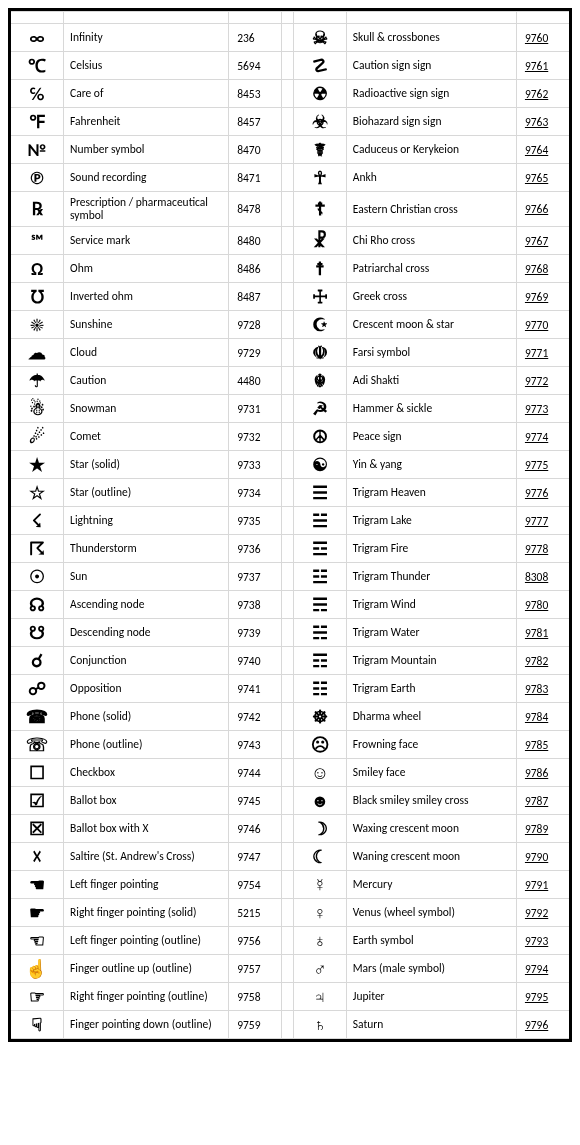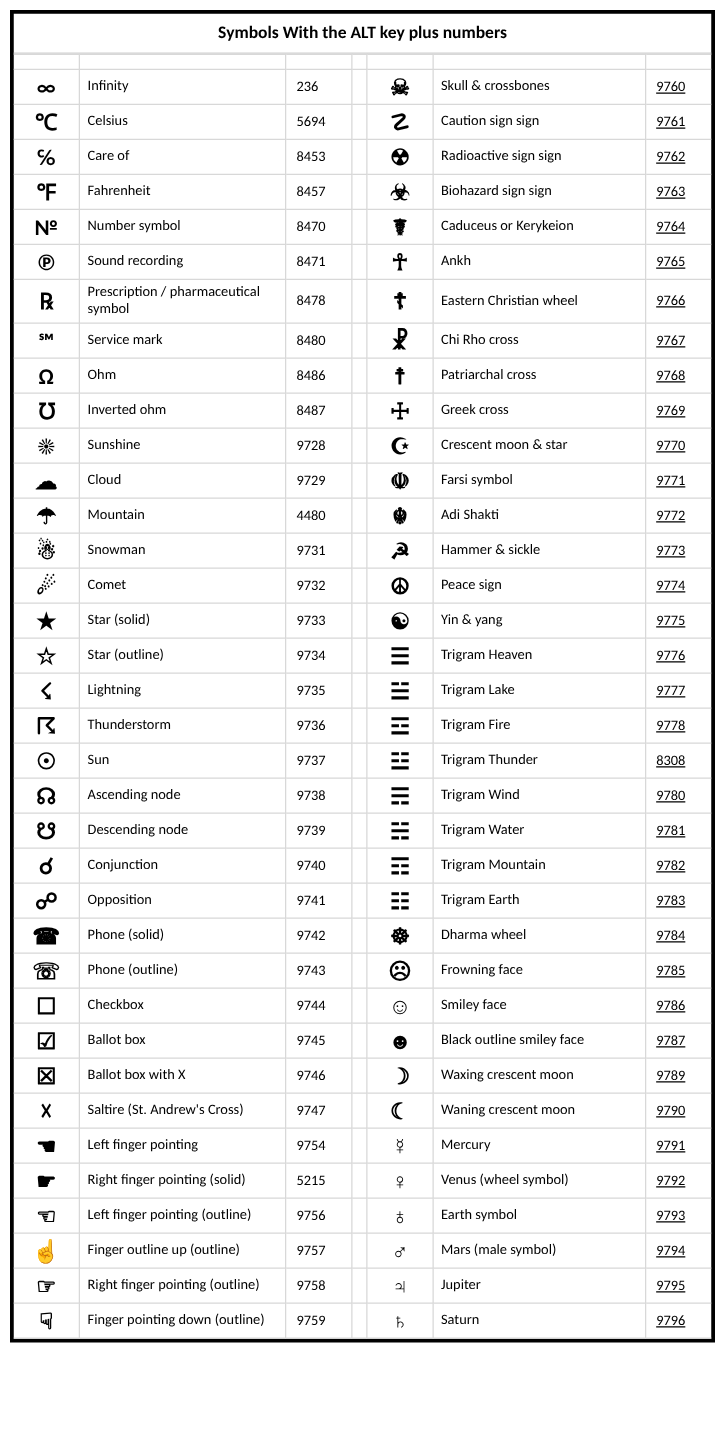--- a/index.html
+++ b/index.html
@@ -61,21 +61,20 @@
   td.gap { }
   .headgap td {
     height: 12px;
     padding: 0;
   }
 </style>
 </head>
 <body>
 
 <div class="frame">
-  <div class="title">Symbols With the ALT key plus numbers</div>
   <table>
     <colgroup>
       <col class="sym">
         <col class="name">
         <col class="code">
       <col class="gap">
       <col class="sym2">
         <col class="name2">
         <col class="code2">
     </colgroup>
@@ -142,21 +141,21 @@
           <td class="sym">☥</td>
           <td class="name">Ankh</td>
           <td class="code">9765</td>
         </tr>
         <tr>
           <td class="sym">℞</td>
           <td class="name">Prescription / pharmaceutical symbol</td>
           <td class="code">8478</td>
           <td class="gap"></td>
           <td class="sym">☦</td>
-          <td class="name">Eastern Christian wheel</td>
+          <td class="name">Eastern Christian cross</td>
           <td class="code">9766</td>
         </tr>
         <tr>
           <td class="sym">℠</td>
           <td class="name">Service mark</td>
           <td class="code">8480</td>
           <td class="gap"></td>
           <td class="sym">☧</td>
           <td class="name">Chi Rho cross</td>
           <td class="code">9767</td>
@@ -192,21 +191,21 @@
           <td class="sym">☁</td>
           <td class="name">Cloud</td>
           <td class="code">9729</td>
           <td class="gap"></td>
           <td class="sym">☫</td>
           <td class="name">Farsi symbol</td>
           <td class="code">9771</td>
         </tr>
         <tr>
           <td class="sym">☂</td>
-          <td class="name">Mountain</td>
+          <td class="name">Caution</td>
           <td class="code">4480</td>
           <td class="gap"></td>
           <td class="sym">☬</td>
           <td class="name">Adi Shakti</td>
           <td class="code">9772</td>
         </tr>
         <tr>
           <td class="sym">☃</td>
           <td class="name">Snowman</td>
           <td class="code">9731</td>
@@ -331,21 +330,21 @@
           <td class="sym">☺</td>
           <td class="name">Smiley face</td>
           <td class="code">9786</td>
         </tr>
         <tr>
           <td class="sym">☑</td>
           <td class="name">Ballot box</td>
           <td class="code">9745</td>
           <td class="gap"></td>
           <td class="sym">☻</td>
-          <td class="name">Black outline smiley face</td>
+          <td class="name">Black smiley smiley cross</td>
           <td class="code">9787</td>
         </tr>
         <tr>
           <td class="sym">☒</td>
           <td class="name">Ballot box with X</td>
           <td class="code">9746</td>
           <td class="gap"></td>
           <td class="sym">☽</td>
           <td class="name">Waxing crescent moon</td>
           <td class="code">9789</td>

